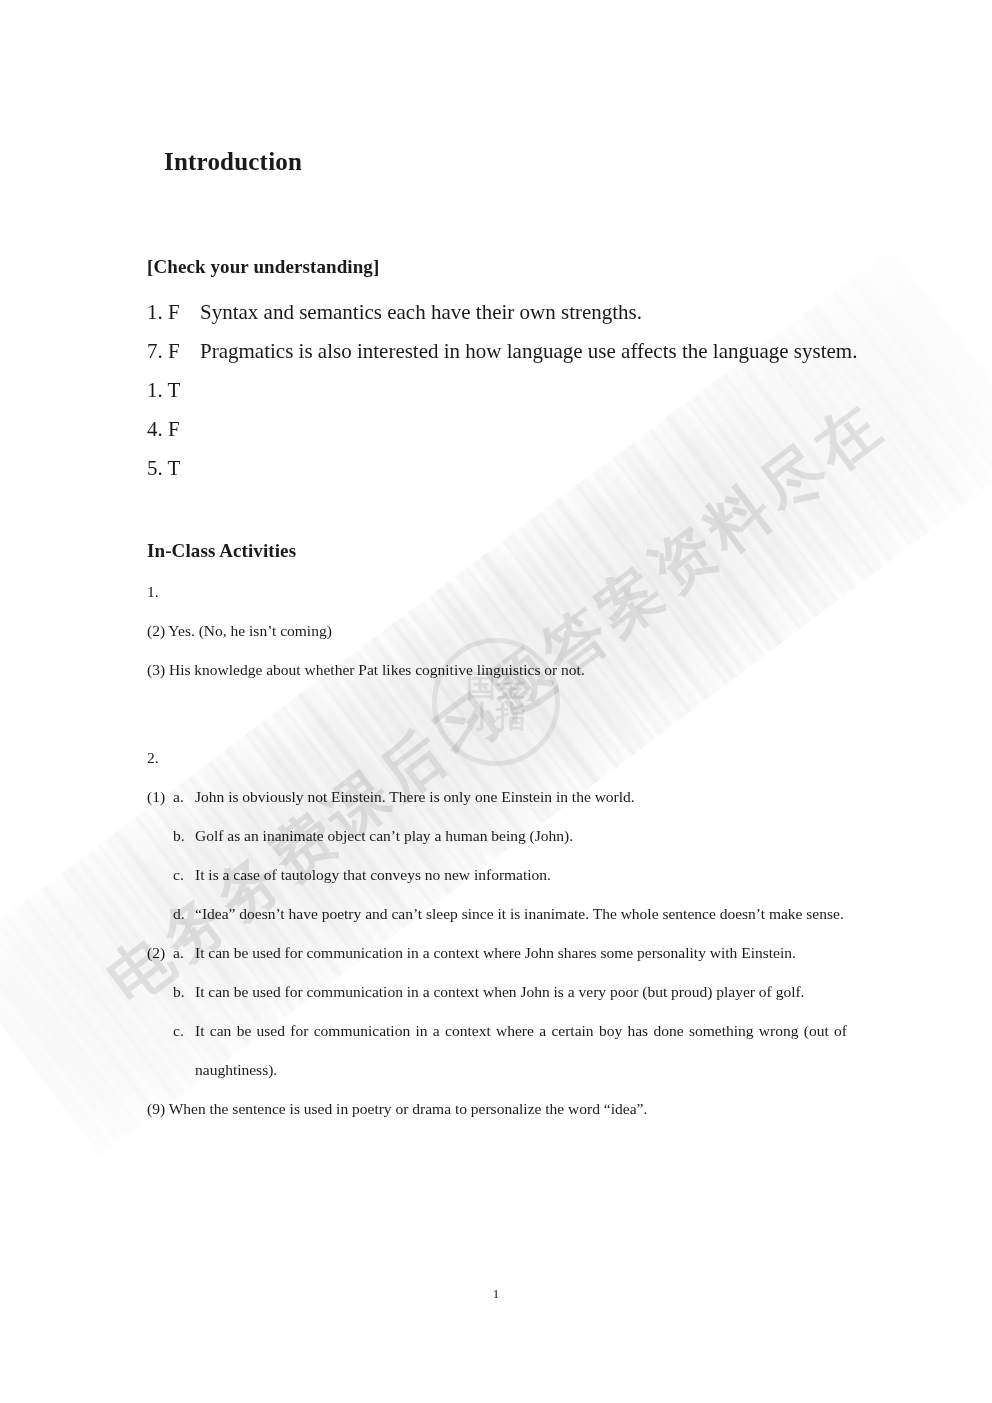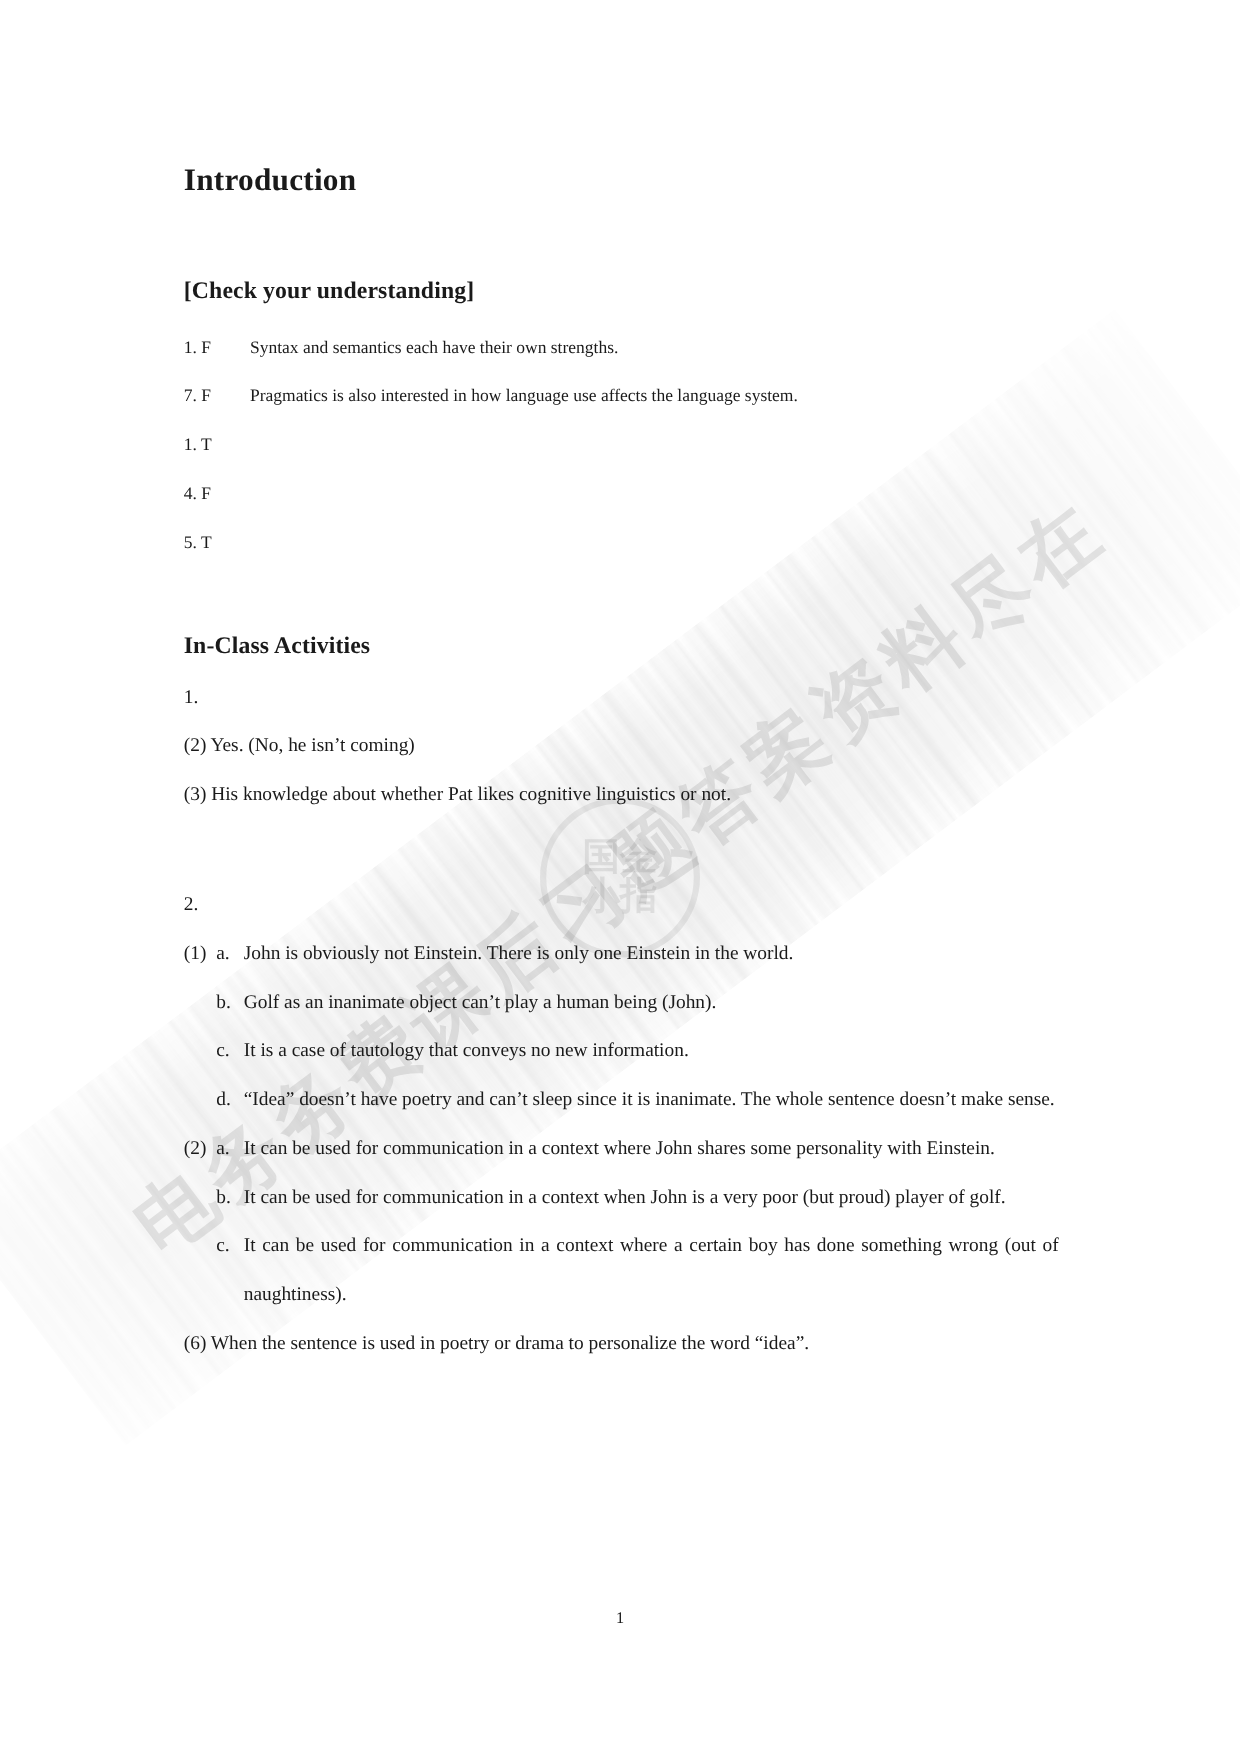--- a/index.html
+++ b/index.html
@@ -120,41 +120,41 @@
     position: absolute;
     left: 147px;
     top: 0;
     width: 700px;
     z-index: 2;
   }
 
   .doc-title {
     font-size: 25px;
     font-weight: bold;
-    margin: 0;
+    margin: 17px;
     padding-top: 131px;
     letter-spacing: 0.2px;
   }
 
   .section-heading {
     font-size: 19px;
     font-weight: bold;
     margin: 0;
     letter-spacing: 0.1px;
   }
   .heading-check { padding-top: 63px; }
   .heading-activities { padding-top: 52px; }
 
   .ans-list {
     margin: 0;
     padding: 0;
     list-style: none;
   }
   .ans-row {
-    font-size: 14px;
+    font-size: 21px;
     line-height: 39px;
     white-space: nowrap;
   }
   .ans-num {
     display: inline-block;
     width: 53px;
   }
   .ans-text { }
 
   .first-row { padding-top: 15px; }
@@ -304,19 +304,19 @@
           <div class="letter-tag">b.</div>
           <div class="letter-body justify-first">It can be used for communication in a context when John is a very poor (but proud) player of golf.</div>
         </div>
         <div class="letter-row">
           <div class="letter-tag">c.</div>
           <div class="letter-body justify-first">It can be used for communication in a context where a certain boy has done something wrong (out of naughtiness).</div>
         </div>
       </div>
     </div>
 
-    <div class="q-item">(6) When the sentence is used in poetry or drama to personalize the word “idea”.</div>
+    <div class="q-item">(9) When the sentence is used in poetry or drama to personalize the word “idea”.</div>
 
   </div>
 
   <div class="page-number">1</div>
 
 </div>
 
 </body></html>

